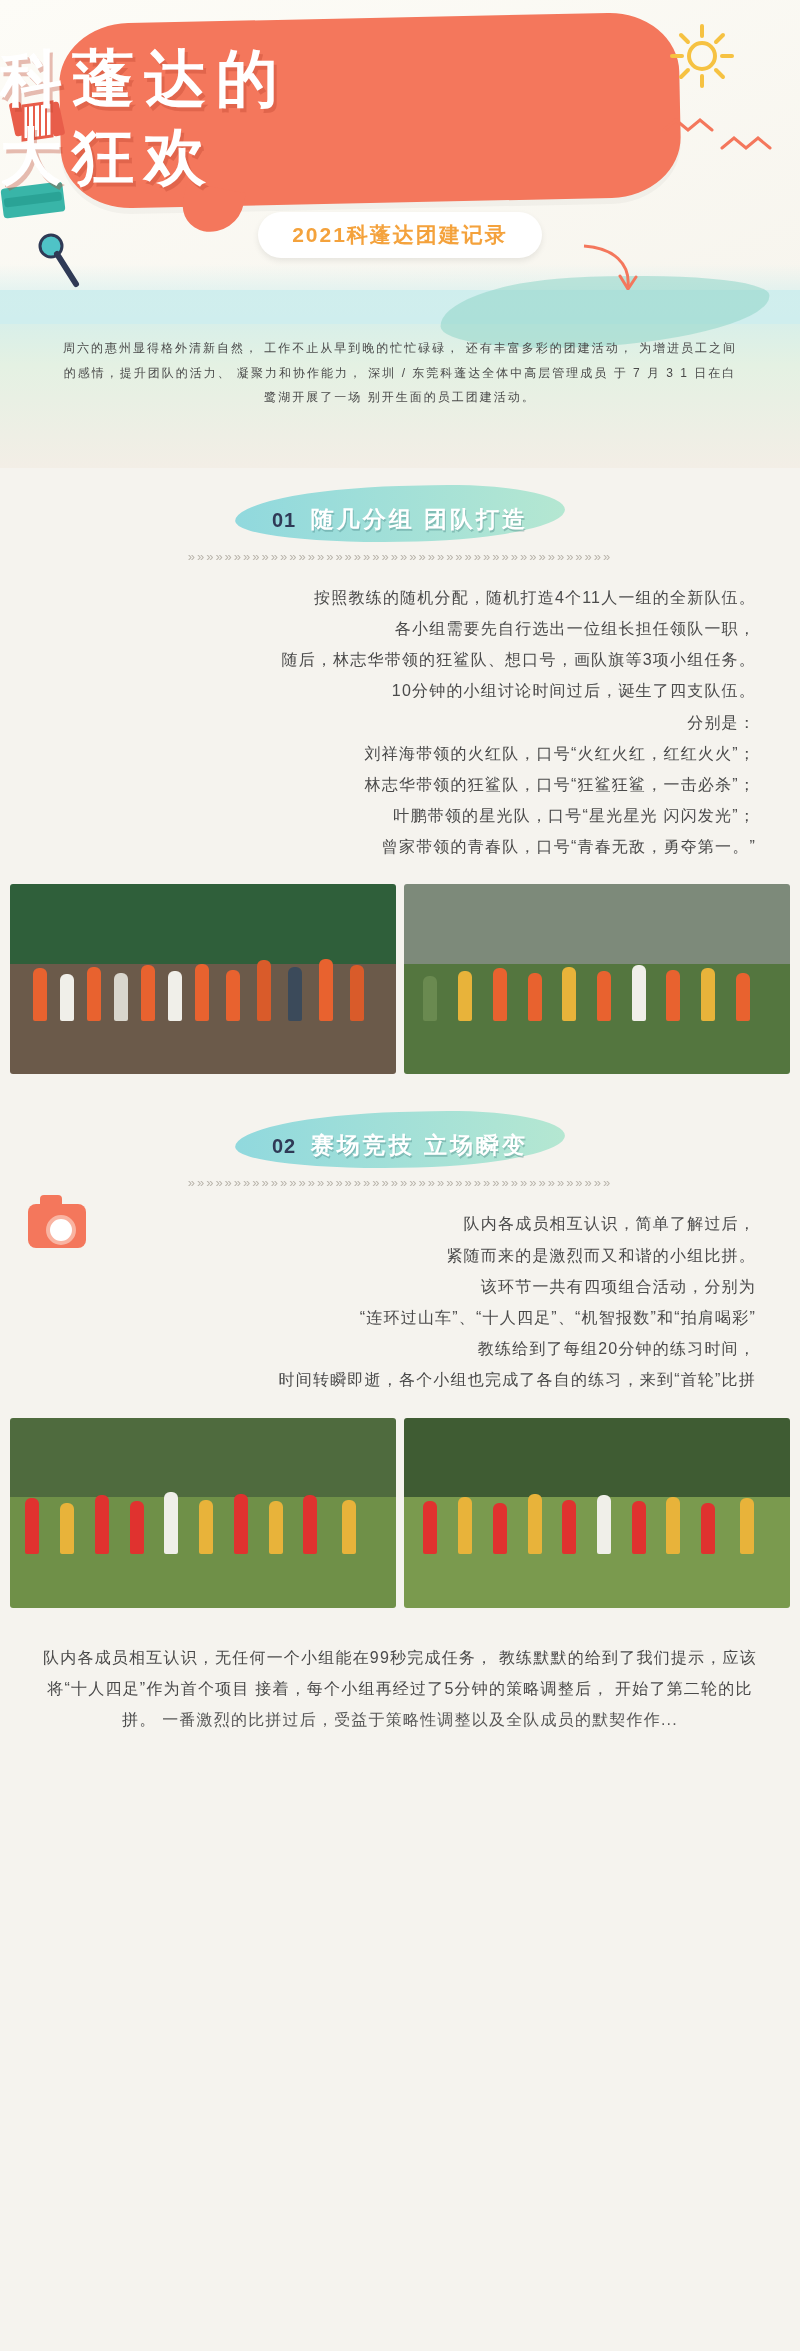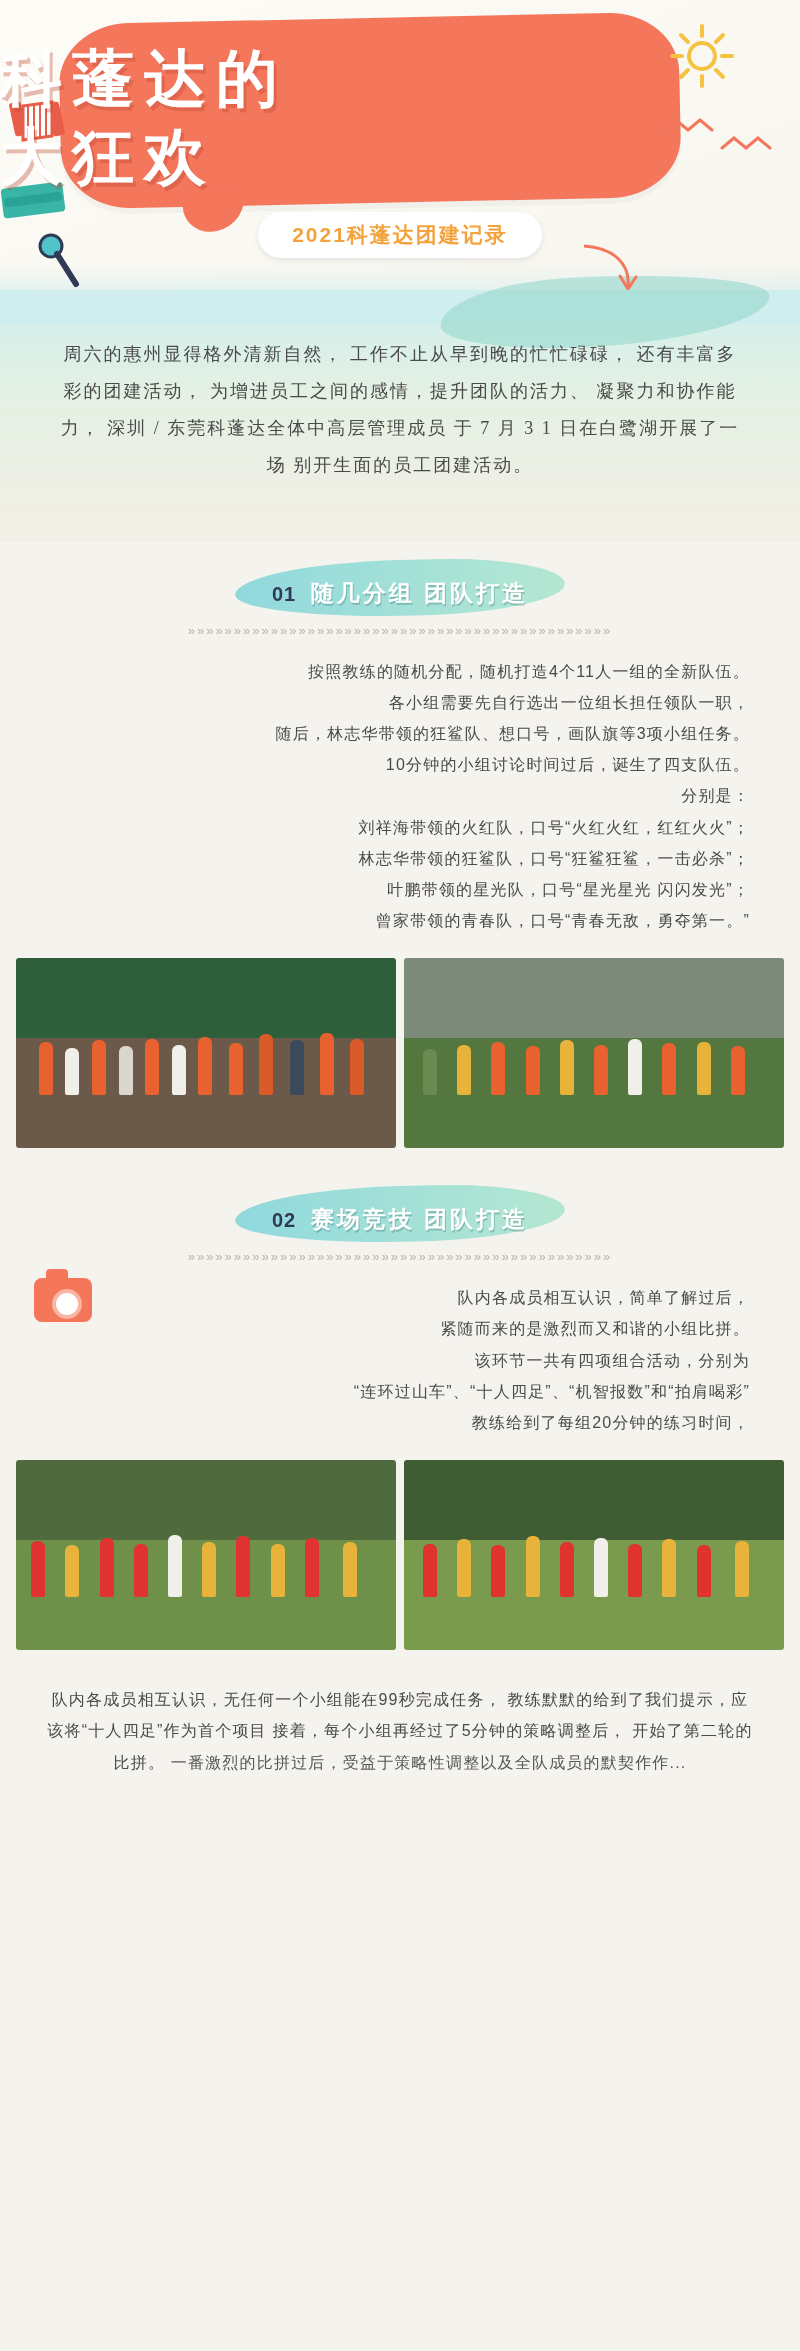--- a/index.html
+++ b/index.html
@@ -96,29 +96,28 @@
   .intro .brush{
     position:absolute; right:30px; top:-14px;
     width:330px;height:70px;
     background:#8fd6c8;
     opacity:.55;
     border-radius:40% 60% 55% 45% / 60% 40% 60% 40%;
     transform:rotate(-3deg);
   }
   .intro p {
     position: relative;
-    font-size: 18px;
+    font-size: 12px;
     line-height: 2.05;
     letter-spacing: 2px;
     color: #4a4a4a;
-    font-family: Liberation Serif, serif;
-  }
-
-  
-  .section { position: relative; padding: 10px 8px 0; background:#f5f3ee;}
+  }
+
+  
+  .section { position: relative; padding: 10px 2px 0; background:#f5f3ee;}
   .sec-head {
     position: relative;
     text-align: center;
     padding: 26px 0 6px;
   }
   .sec-head .swash{
     position:absolute;
     left:50%; top:8px;
     transform:translateX(-50%) rotate(-1.5deg);
     width:330px;height:56px;
@@ -328,32 +327,33 @@
           <div class="ppl" style="left:86%;height:64%;background:#e8622f"></div>
         </div>
       </div>
     </div>
   </div>
 
   <div class="section">
     <div class="sec-head">
       <div class="swash"></div>
       <span class="sec-num">02</span>
-      <span class="sec-title">赛场竞技  团队打造</span>
+      <span class="sec-title">赛场竞技  立场瞬变</span>
     </div>
     <div class="chevrons">»»»»»»»»»»»»»»»»»»»»»»»»»»»»»»»»»»»»»»»»»»»»»»</div>
 
     <div style="position:relative;">
       <div class="cam-icon"></div>
       <div class="body-text">
         <span class="line">队内各成员相互认识，简单了解过后，</span>
         <span class="line">紧随而来的是激烈而又和谐的小组比拼。</span>
         <span class="line">该环节一共有四项组合活动，分别为</span>
         <span class="line">“连环过山车”、“十人四足”、“机智报数”和“拍肩喝彩”</span>
         <span class="line">教练给到了每组20分钟的练习时间，</span>
+        <span class="line">时间转瞬即逝，各个小组也完成了各自的练习，来到“首轮”比拼</span>
       </div>
     </div>
 
     <div class="photos">
       <div class="photo">
         <div class="sky" style="background:#4f6b3e"></div>
         <div class="ground" style="background:#6f9048"></div>
         <div class="people">
           <div class="ppl" style="left:4%;height:74%;background:#e0322f"></div>
           <div class="ppl" style="left:13%;height:68%;background:#e8b33a"></div>

